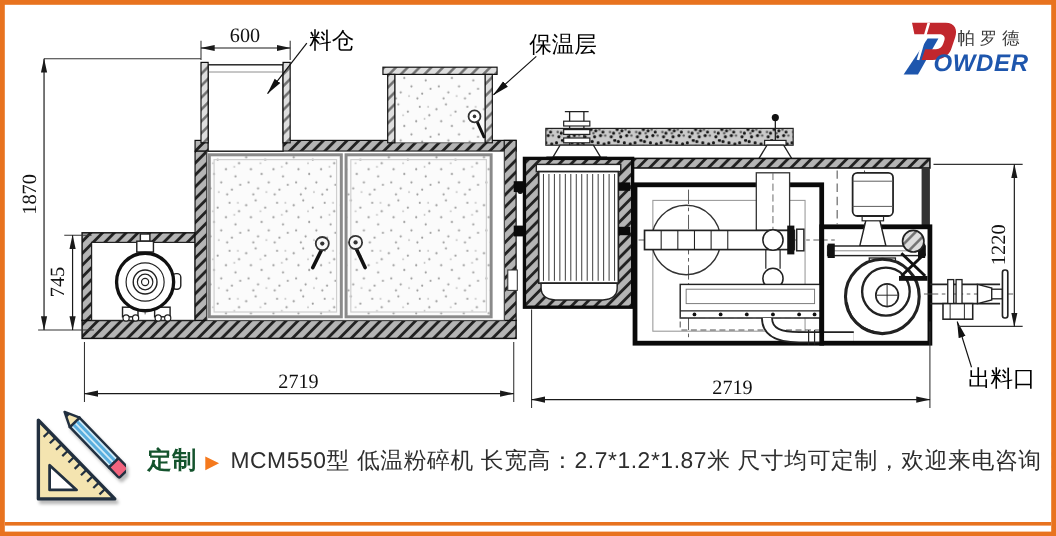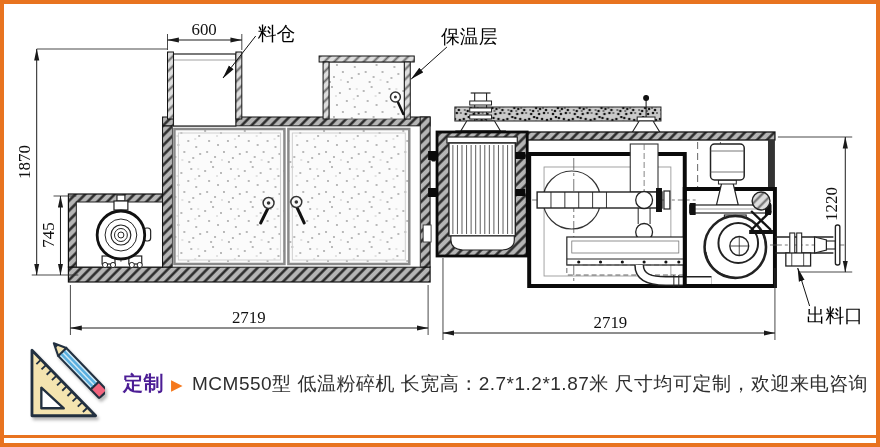--- a/index.html
+++ b/index.html
@@ -12,21 +12,21 @@
   .drawing{position:absolute;top:0;left:0;}
   
   .logo{position:absolute;top:12px;right:12px;width:112px;height:52px;}
   
   .footer{
     position:absolute;left:0;right:0;bottom:14px;height:92px;
     display:flex;align-items:center;gap:18px;padding-left:13px;box-sizing:border-box;
   }
   .ruler-icon{filter:drop-shadow(2px 3px 1.5px rgba(0,0,0,0.28));flex:0 0 auto;}
   .caption{font-size:19px;color:#2e2e2e;letter-spacing:0.5px;white-space:nowrap;}
-  .cap-tag{color:#4c1d95;font-size:20px;font-weight:600;margin-right:7px;}
+  .cap-tag{color:#14532d;font-size:20px;font-weight:600;margin-right:7px;}
   .cap-arrow{color:#f5791d;font-size:15px;margin-right:9px;}
   
   .dimtxt{font-family:"Liberation Serif", serif;font-size:17px;fill:#111;}
   .cjk{font-family:"Liberation Sans", sans-serif;font-size:19px;fill:#000;font-weight:500;}
   .ext{stroke:#333;stroke-width:0.9;}
   .dim{stroke:#1a1a1a;stroke-width:1;}
   .cl{stroke:#555;stroke-width:0.8;stroke-dasharray:12 3 3 3;}
 </style>
 </head>
 <body>
@@ -343,20 +343,31 @@
         <line x1="849" y1="133" x2="849" y2="268" class="dim" marker-start="url(#dimAs)" marker-end="url(#dimA)"></line>
         <text class="dimtxt" transform="translate(841,200) rotate(-90)" text-anchor="middle">1220</text>
         <line x1="443" y1="254" x2="443" y2="336" class="ext"></line>
         <line x1="778" y1="264" x2="778" y2="336" class="ext"></line>
         <line x1="443" y1="329" x2="778" y2="329" class="dim" marker-start="url(#dimAs)" marker-end="url(#dimA)"></line>
         <text class="dimtxt" x="612" y="324" text-anchor="middle">2719</text>
       </g>
     </g>
   </svg>
 
+  <div class="logo">
+    <svg width="112" height="52" viewBox="0 0 112 52">
+      <g>
+        <polygon points="21,16 30,16 13,46 1,46" fill="#1e56ad"></polygon>
+        <path d="M8,3 L36,3 C44,3 46,9 44,15 L41,24 C39,31 32,34 25,34 L16,34 L19,25 L28,25 C31,25 33,23.5 34,20.5 L35,17.5 C36,14.5 34,12.5 31,12.5 L10,12.5 Z" fill="#c1272d"></path>
+        <line x1="22" y1="3" x2="13" y2="34" stroke="#fff" stroke-width="2.2"></line>
+      </g>
+      <text x="46" y="21" font-size="14.5" letter-spacing="4" fill="#3c3c3c">帕罗德</text>
+      <text x="26" y="43" font-size="20" font-weight="800" font-style="italic" letter-spacing="0.5" fill="#1e56ad">OWDER</text>
+    </svg>
+  </div>
 
   <div class="footer">
     <svg class="ruler-icon" width="88" height="90" viewBox="0 0 94 94">
       <path d="M16,12 L16,82 L84,82 Z" fill="#f4e4b0" stroke="#223040" stroke-width="3" stroke-linejoin="round"></path>
       <path d="M26,52 L26,74 L50,74 Z" fill="#fff" stroke="#223040" stroke-width="2.5" stroke-linejoin="round"></path>
       <g stroke="#223040" stroke-width="2">
         <line x1="25.7" y1="22.0" x2="20.7" y2="26.8"></line>
           <line x1="31.2" y1="27.7" x2="26.2" y2="32.5"></line>
         <line x1="36.7" y1="33.4" x2="31.7" y2="38.2"></line>
           <line x1="42.3" y1="39.1" x2="37.3" y2="43.9"></line>

